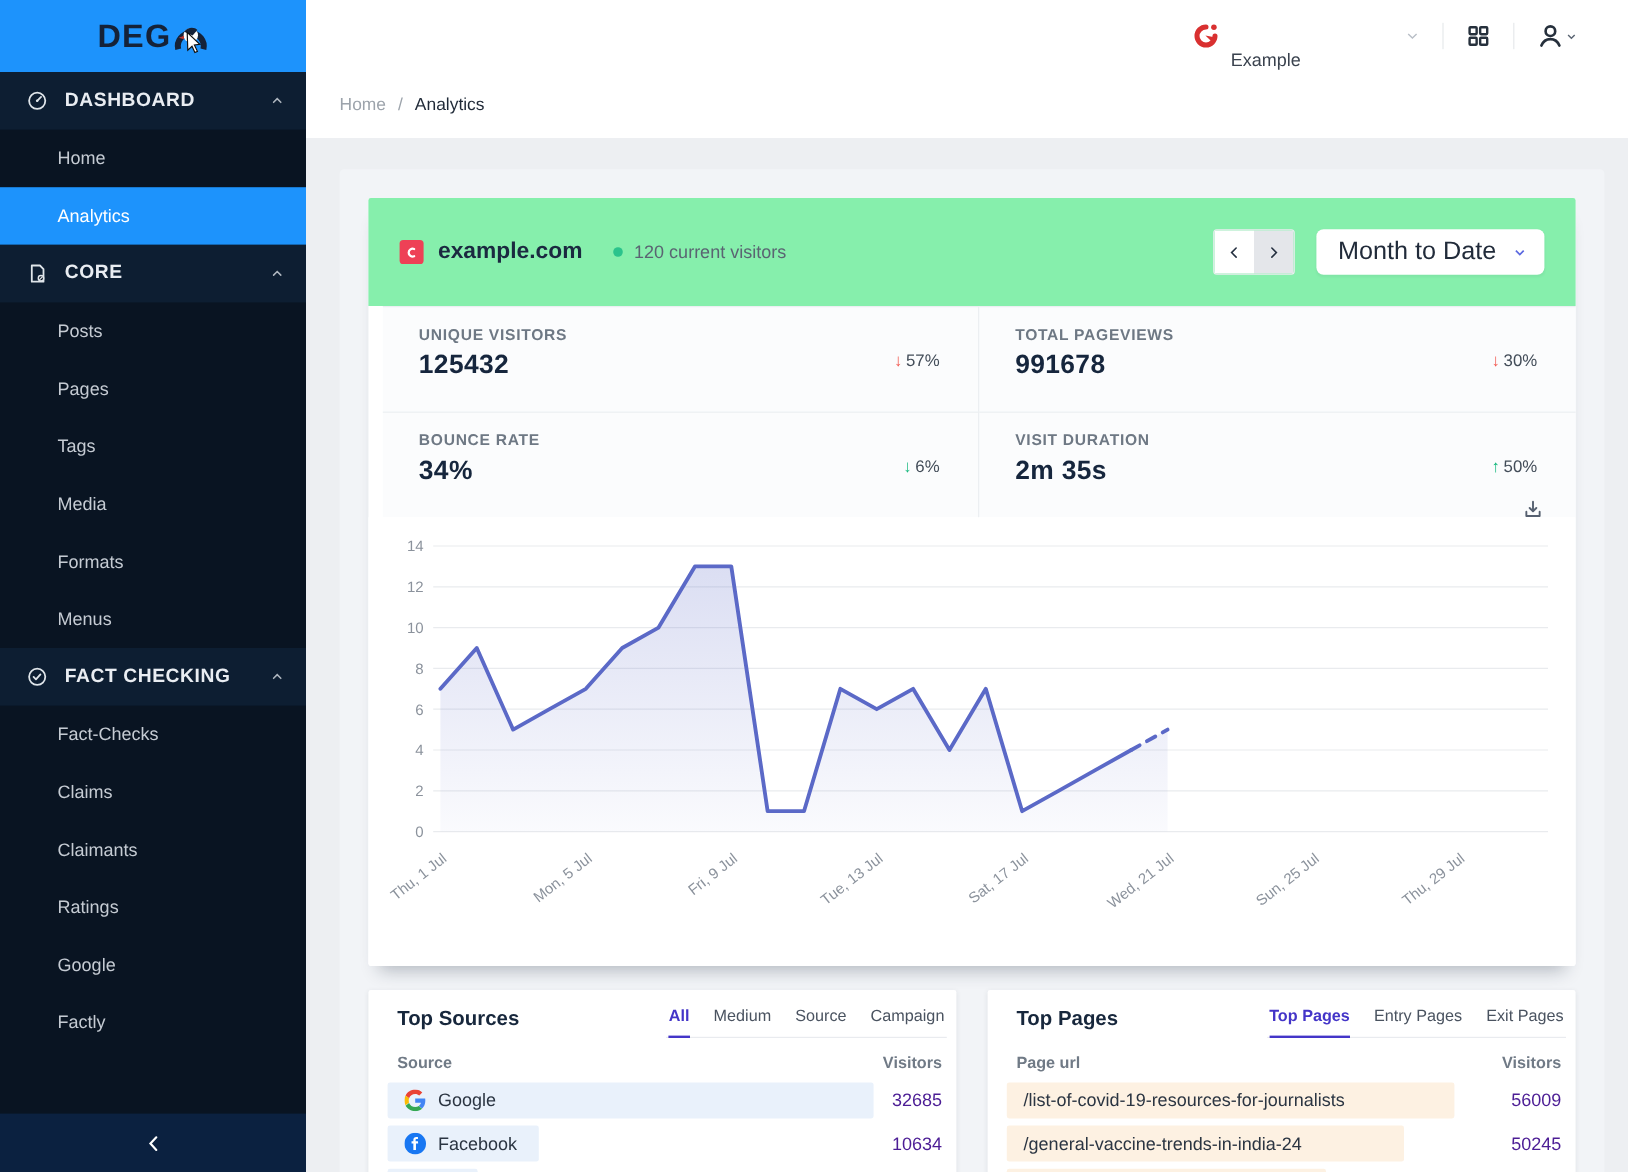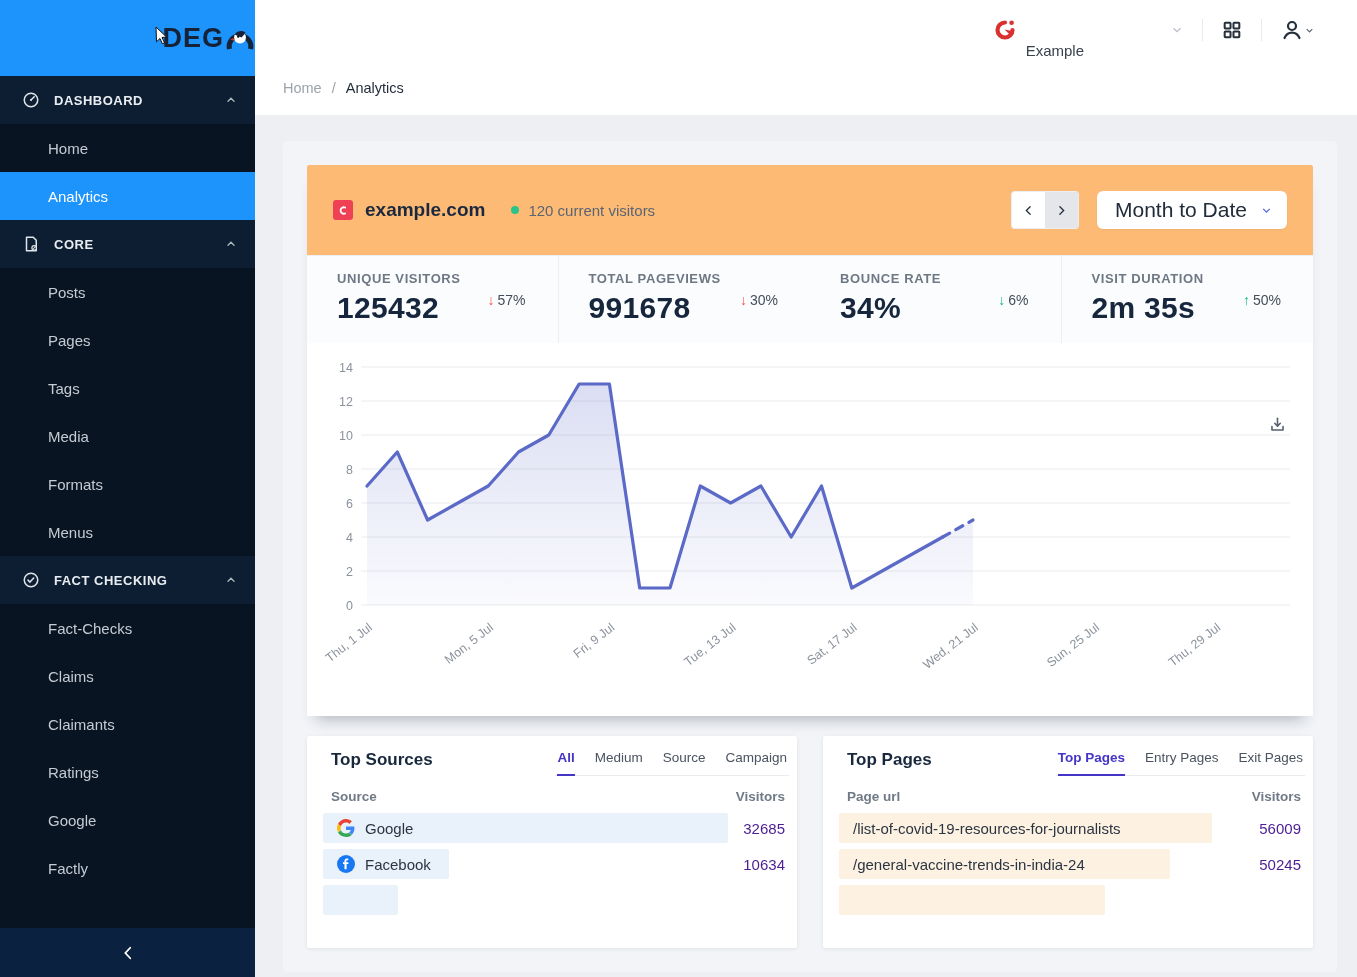--- a/index.html
+++ b/index.html
@@ -1,26 +1,26 @@
 <!DOCTYPE html>
 <html><head>
 <meta charset="utf-8">
 <style>
   * { box-sizing:border-box; margin:0; padding:0; }
   html,body { width:1357px; height:977px; overflow:hidden; }
   body { font-family:"Liberation Sans", sans-serif; background:#edeff2; position:relative; }
 
   
   .sidebar { position:absolute; left:0; top:0; width:255px; height:977px; background:#091422; display:flex; flex-direction:column; z-index:5; }
-  .logo-bar { height:76px; background:#1d93fc; display:flex; align-items:center; justify-content:flex-end; position:relative; flex:0 0 auto; }
+  .logo-bar { height:60px; background:#1d93fc; display:flex; align-items:center; justify-content:center; position:relative; flex:0 0 auto; }
   .dega { display:flex; align-items:center; font-weight:bold; font-size:27px; letter-spacing:1px; color:#152238; }
   .dega svg { margin-left:1px; }
   .cursor { position:absolute; left:155px; top:26px; }
   .menu { flex:1 1 auto; overflow:hidden; }
-  .section-header { height:48px; background:#0d1e32; color:#e9edf2; display:flex; align-items:center; padding:0 18px 0 22px; font-size:13px; font-weight:600; letter-spacing:.5px; cursor:pointer; }
+  .section-header { height:48px; background:#0d1e32; color:#e9edf2; display:flex; align-items:center; padding:0 18px 0 22px; font-size:16px; font-weight:600; letter-spacing:.5px; cursor:pointer; }
   .section-header .s-icon { width:18px; height:18px; margin-right:14px; display:flex; }
   .section-header .caret { margin-left:auto; display:flex; }
   .menu-item { height:48px; display:flex; align-items:center; padding-left:48px; color:#c5cbd3; font-size:15px; cursor:pointer; }
   .menu-item.active { background:#1d93fc; color:#ffffff; }
   .collapse-bar { height:49px; background:#0b2140; display:flex; align-items:center; justify-content:center; cursor:pointer; flex:0 0 auto; }
 
   
   .main { margin-left:255px; }
   .topbar { height:60px; background:#fff; display:flex; align-items:center; justify-content:flex-end; padding-right:42px; }
   .org { display:flex; align-items:center; cursor:pointer; }
@@ -33,37 +33,37 @@
   .breadcrumb-bar { height:55px; background:#fff; display:flex; align-items:center; padding-left:28px; font-size:14.5px; }
   .bc-home { color:#9ca3ab; cursor:pointer; }
   .bc-sep { color:#9ca3ab; margin:0 10px; }
   .bc-current { color:#1f2937; }
 
   .content { background:#edeff2; height:862px; }
   .outer { margin:26px 20px 0 28px; background:#f2f4f7; border-radius:4px; padding:24px; }
 
   
   .top-card { background:#ffffff; border-radius:2px; box-shadow:0 12px 14px -9px rgba(22,35,56,.30); position:relative; }
-  .card-header { height:90px; background:#fdba74; display:flex; align-items:center; padding:0 26px; border-radius:2px 2px 0 0; }
+  .card-header { height:90px; background:#86efac; display:flex; align-items:center; padding:0 26px; border-radius:2px 2px 0 0; }
   .favicon { width:20px; height:20px; border-radius:3px; background:#ee4156; display:flex; align-items:center; justify-content:center; }
   .site-name { font-size:19px; font-weight:bold; color:#1b2940; margin-left:12px; }
   .live-dot { width:8px; height:8px; border-radius:50%; background:#2bc38c; margin-left:26px; }
   .live-text { font-size:15px; color:#5a6472; margin-left:9px; }
   .header-right { margin-left:auto; display:flex; align-items:center; }
   .nav-arrows { display:flex; border:1px solid #ebedf0; border-radius:3px; overflow:hidden; }
   .nav-btn { width:33px; height:36px; display:flex; align-items:center; justify-content:center; cursor:pointer; background:#fff; }
   .nav-btn.next { background:#e4e6ea; }
   .period-select { width:190px; height:38px; background:#fff; border-radius:6px; margin-left:18px; display:flex; align-items:center; padding:0 14px 0 18px; font-size:21px; color:#212b3a; cursor:pointer; box-shadow:0 1px 2px rgba(20,30,50,.05); }
   .period-select .sel-caret { margin-left:auto; display:flex; }
 
-  .stats { display:grid; grid-template-columns:1fr 1fr 1fr 1fr; background:#fbfcfd; }
+  .stats { display:grid; grid-template-columns:1fr 1fr; background:#fbfcfd;margin-left:12px; }
   .stat-cell { height:88px; padding:15px 30px 0 30px; border-top:1px solid #eceff2; position:relative; }
   .stat-cell.left { border-right:1px solid #eceff2; }
   .stat-label { font-size:13px; font-weight:bold; color:#6e7884; letter-spacing:.6px; }
-  .stat-value { font-size:30px; font-weight:bold; color:#16263d; margin-top:5px; letter-spacing:.3px; }
+  .stat-value { font-size:22px; font-weight:bold; color:#16263d; margin-top:5px; letter-spacing:.3px; }
   .stat-change { position:absolute; right:32px; top:36px; font-size:14px; color:#434d59; display:flex; align-items:center; gap:3px; }
   .stat-change .arrow { font-size:14px; }
 
   .dl-btn { position:absolute; right:26px; top:250px; cursor:pointer; display:flex; }
 
   .chart-area { background:#fff; padding:8px 8px 16px; border-radius:0 0 2px 2px; }
 
   
   .bottom-row { display:flex; gap:26px; margin-top:20px; }
   .table-card { flex:1; background:#fff; border-radius:2px; box-shadow:0 1px 4px rgba(22,35,56,.08); padding:14px 8px 12px 16px; height:212px; overflow:hidden; }

